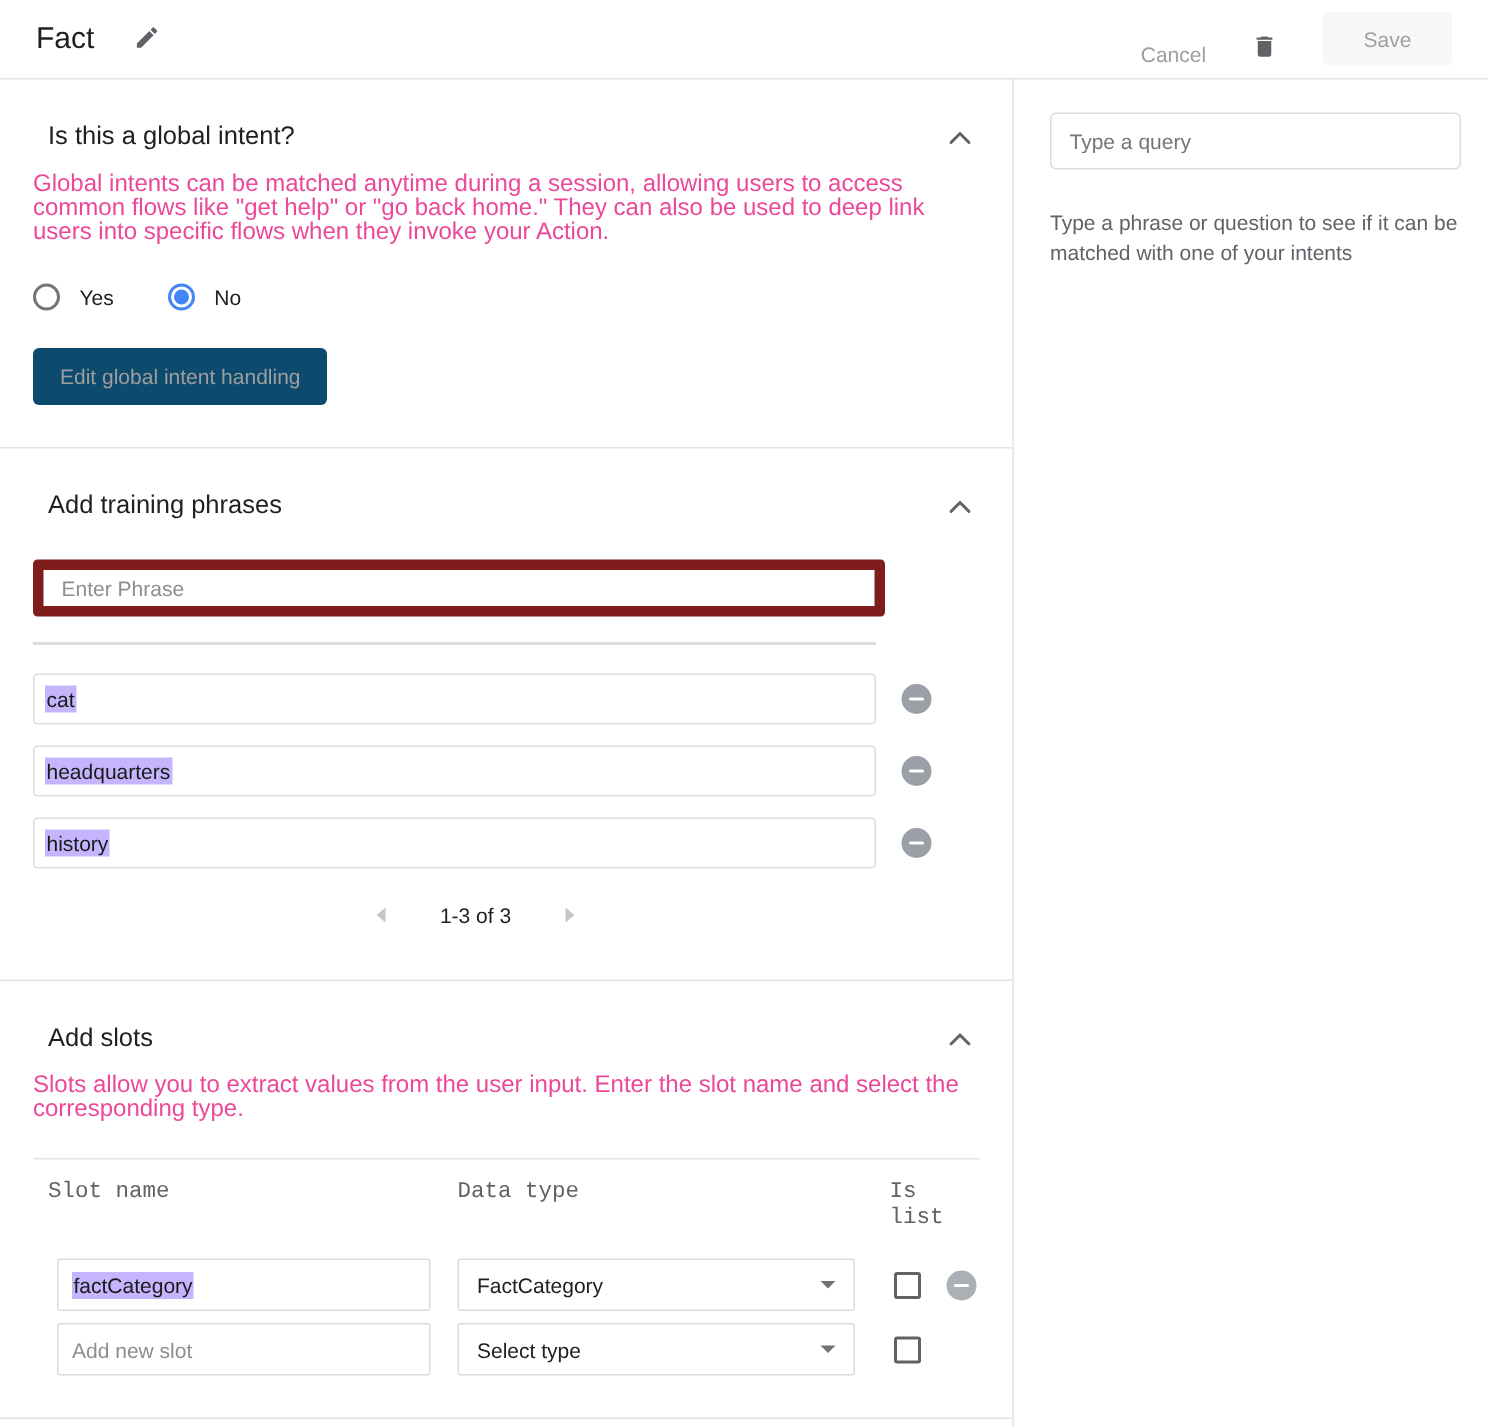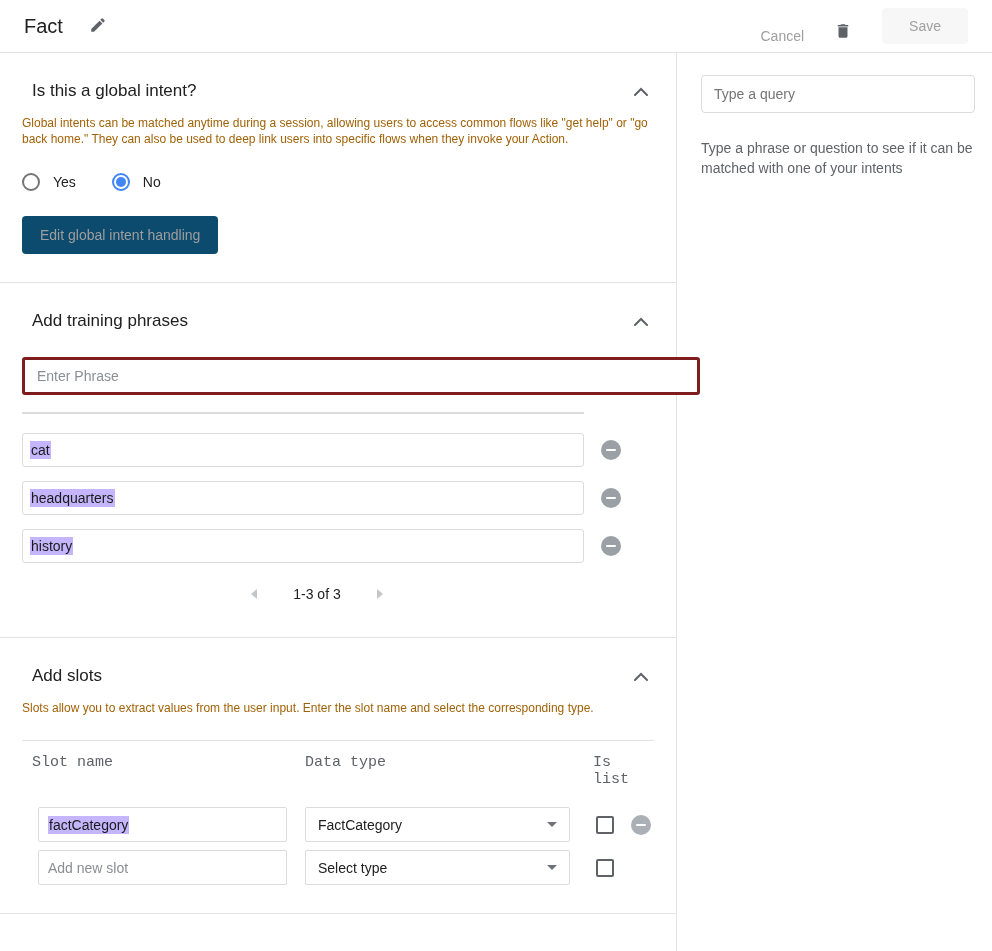--- a/index.html
+++ b/index.html
@@ -23,39 +23,39 @@
   
   .content { display: flex; height: 898px; }
   .left-panel { width: 677px; border-right: 1px solid #e3e3e3; }
   .right-panel { flex: 1; padding: 22px 18px 0 24px; }
 
   .section { padding: 28px 22px; border-bottom: 1px solid #e3e3e3; }
   .section-head { display: flex; align-items: center; justify-content: space-between; margin-left: 10px; }
   .section-title { font-size: 17px; font-weight: 400; color: #212121; }
   .chevron-btn { background: none; border: none; cursor: pointer; display: flex;
     padding: 2px 6px; }
-  .section-desc { margin-top: 14px; font-size: 12px; line-height: 16px;
-    color: #a16207; max-width: 632px; }
+  .section-desc { margin-top: 14px; font-size: 16px; line-height: 16px;
+    color: #ec4899; max-width: 632px; }
 
   
   .radio-row { display: flex; align-items: center; margin-top: 26px; }
   .radio-opt { display: flex; align-items: center; margin-right: 36px; cursor: pointer; }
   .radio-circle { width: 18px; height: 18px; border-radius: 50%;
     border: 2px solid #757575; display: flex; align-items: center;
     justify-content: center; }
   .radio-circle.selected { border-color: #4285f4; }
   .radio-dot { width: 10px; height: 10px; border-radius: 50%; background: #4285f4; }
   .radio-label { margin-left: 13px; font-size: 14px; color: #212121; }
 
   .ghost-btn { margin-top: 25px; background: #0c4a6e; border: none; color: #9e9e9e;
     font-size: 14px; font-family: inherit; padding: 11px 18px; border-radius: 4px;
     cursor: pointer; }
 
   
-  .text-input { height: 38px; width: 678px; border: 3px solid #7f1d1d;
+  .text-input { height: 38px; width: 568px; border: 7px solid #7f1d1d;
     border-radius: 3px; padding: 0 12px; font-size: 14px; font-family: inherit;
     color: #212121; outline: none; display: block; }
   .text-input::placeholder { color: #8a8f94; }
   .phrase-new { margin-top: 26px; }
   .phrase-divider { width: 562px; height: 2px; background: #dcdcdc;
     margin: 17px 0 19px; }
   .phrase-row { display: flex; align-items: center; margin-bottom: 14px; }
   .phrase-box { width: 562px; height: 34px; border: 1px solid #dadce0;
     border-radius: 3px; display: flex; align-items: center; padding: 0 7px;
     cursor: text; }

